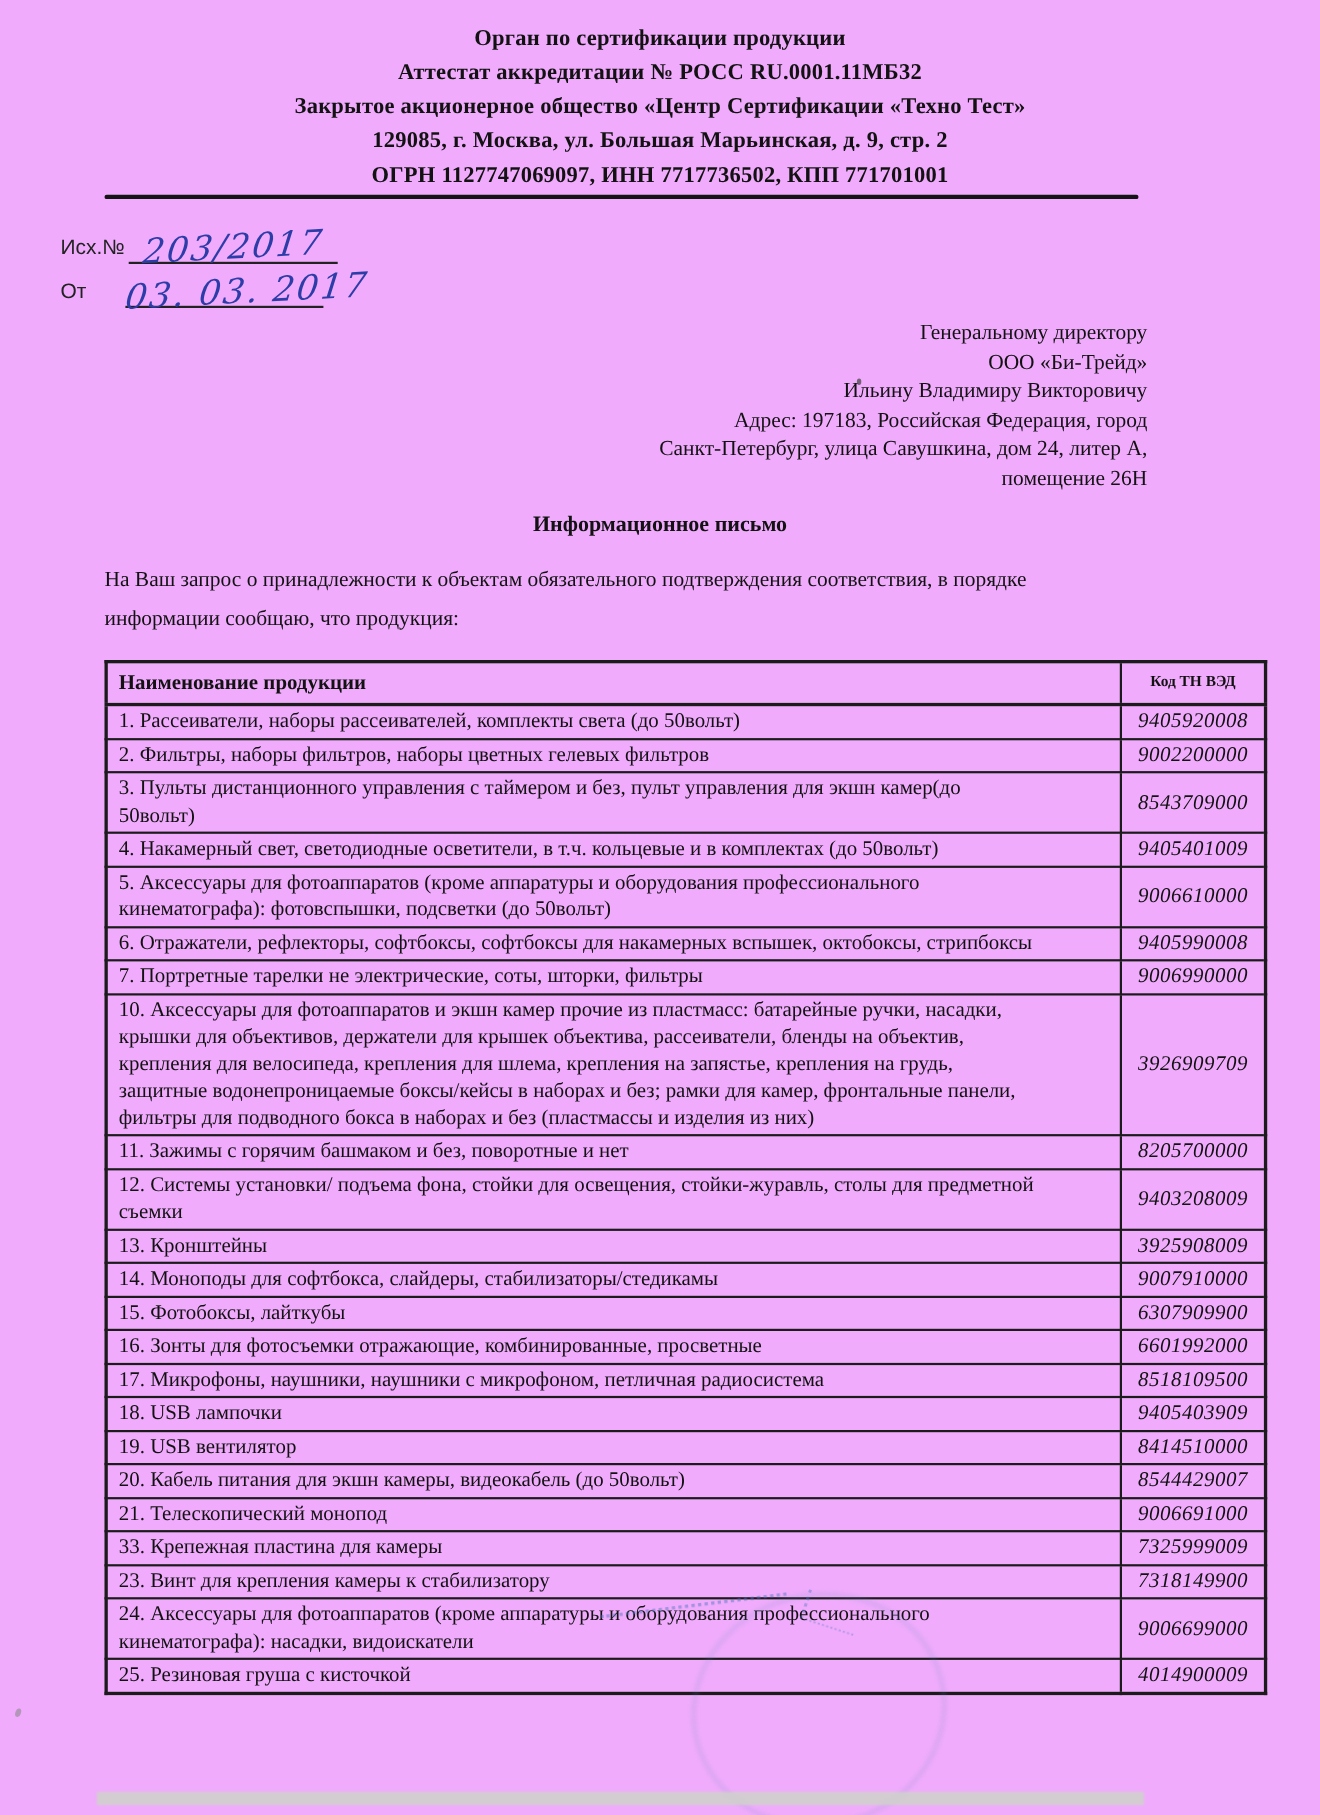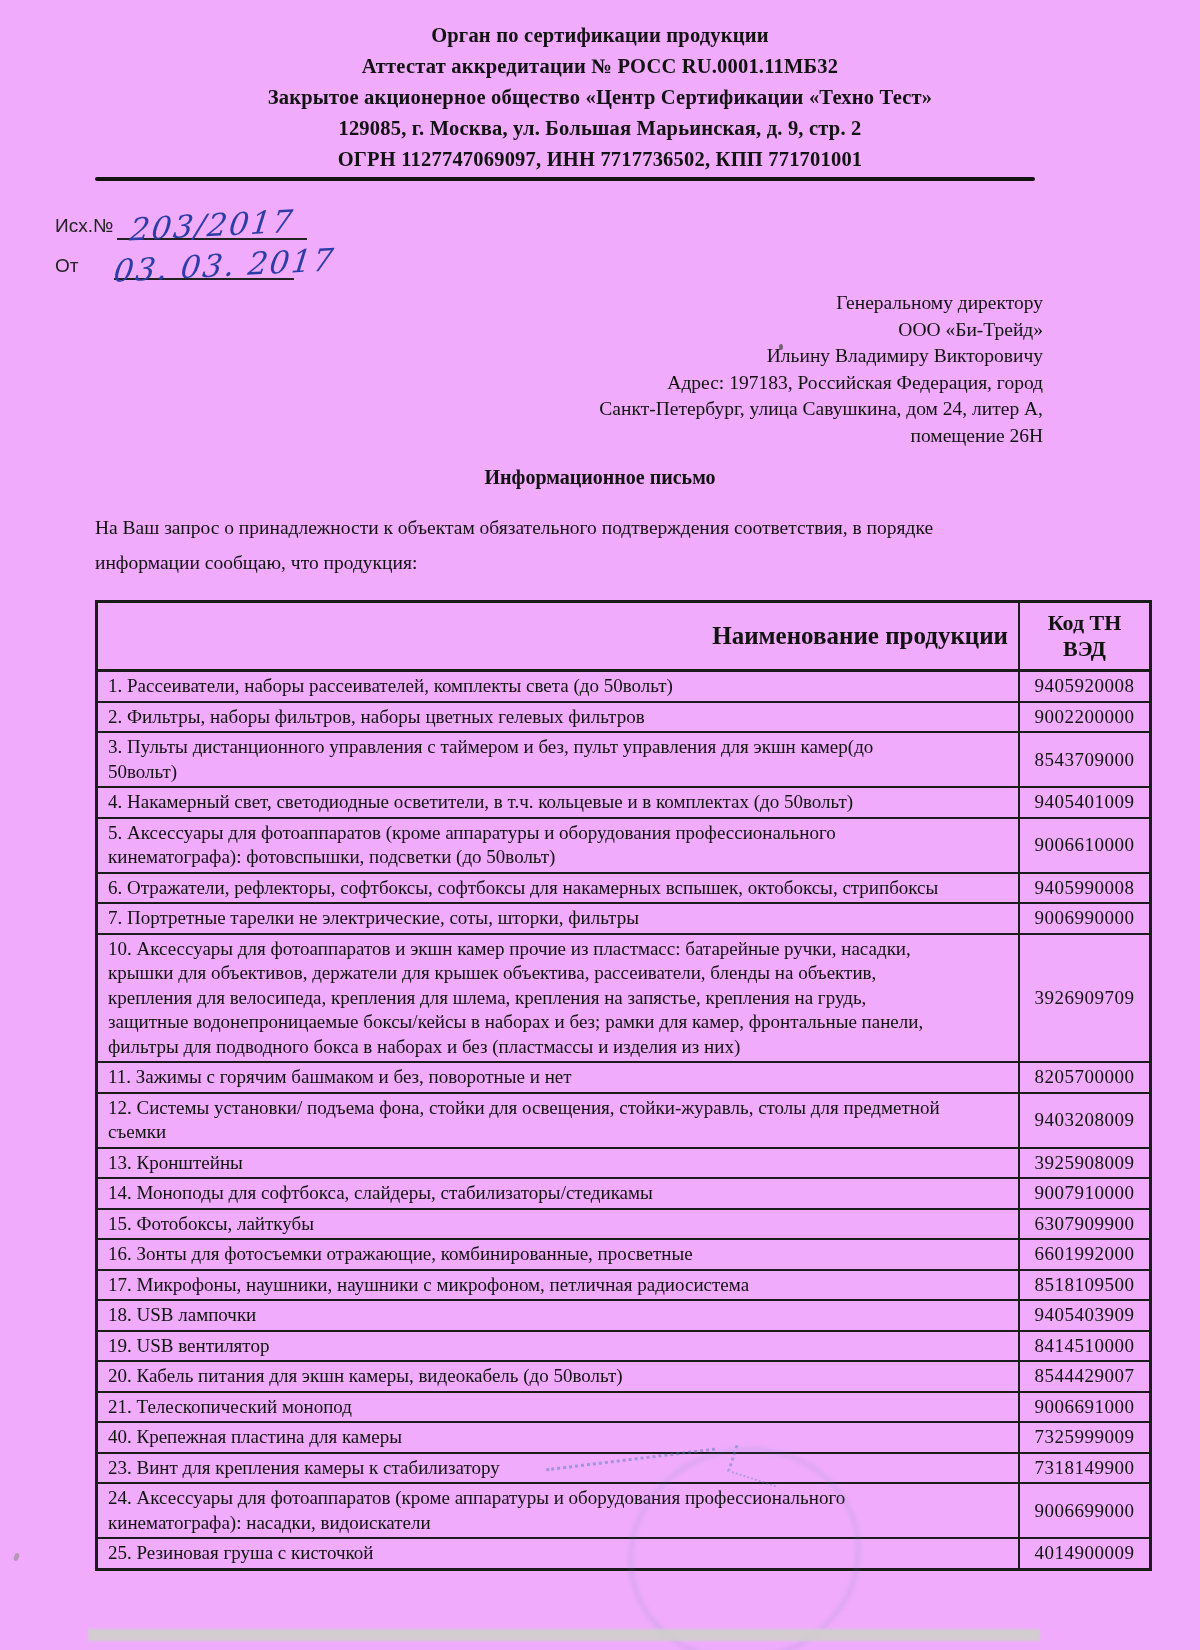--- a/index.html
+++ b/index.html
@@ -53,27 +53,27 @@
   .products-table{
     position:absolute;top:600px;left:95px;width:1057px;
     border-collapse:collapse;font-size:19px;table-layout:fixed;
     border:3px solid #1b1b1b;
   }
   .products-table th,.products-table td{
     border:2px solid #1b1b1b;vertical-align:middle;
   }
   .products-table thead th{border-bottom:3px solid #1b1b1b;}
   .th-name{
-    text-align:right;font-size:25px;padding:7px 10px;width:900px;
-  }
-  .th-code{text-align:center;font-size:22px;padding:7px 16px;}
+    text-align:left;font-size:19px;padding:7px 10px;width:900px;
+  }
+  .th-code{text-align:center;font-size:14px;padding:7px 16px;}
   .td-name{
     text-align:left;padding:2px 78px 2px 10px;line-height:24.5px;
   }
-  .td-code{text-align:center;padding:2px 13px;letter-spacing:.5px;}
+  .td-code{text-align:center;padding:2px 13px;letter-spacing:.5px;font-style:italic;}
   
   .stamp-ghost-arc{
     position:absolute;left:628px;top:1448px;width:225px;height:205px;
     border:4px solid rgba(96,138,196,.17);border-radius:50%;
     filter:blur(2px);transform:rotate(-14deg);
   }
   .stamp-ghost-squiggle{
     position:absolute;left:545px;top:1448px;width:170px;height:10px;
     border-bottom:3px dotted rgba(72,116,188,.45);
     transform:rotate(-7deg);filter:blur(.6px);
@@ -255,21 +255,21 @@
           <td class="td-name">20. Кабель питания для экшн камеры, видеокабель (до 50вольт)</td>
           <td class="td-code">8544429007</td>
         </tr>
 
         <tr>
           <td class="td-name">21. Телескопический монопод</td>
           <td class="td-code">9006691000</td>
         </tr>
 
         <tr>
-          <td class="td-name">40. Крепежная пластина для камеры</td>
+          <td class="td-name">33. Крепежная пластина для камеры</td>
           <td class="td-code">7325999009</td>
         </tr>
 
         <tr>
           <td class="td-name">23. Винт для крепления камеры к стабилизатору</td>
           <td class="td-code">7318149900</td>
         </tr>
 
         <tr>
           <td class="td-name">24. Аксессуары для фотоаппаратов (кроме аппаратуры и оборудования профессионального кинематографа): насадки, видоискатели</td>

